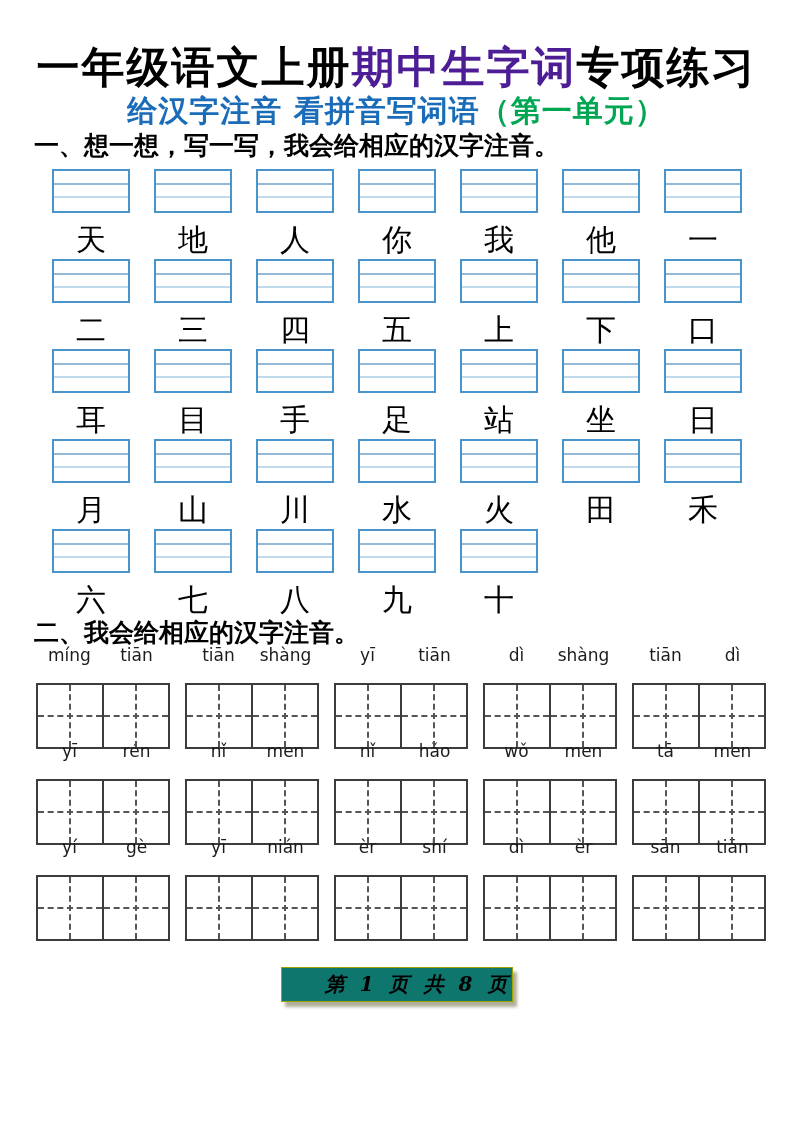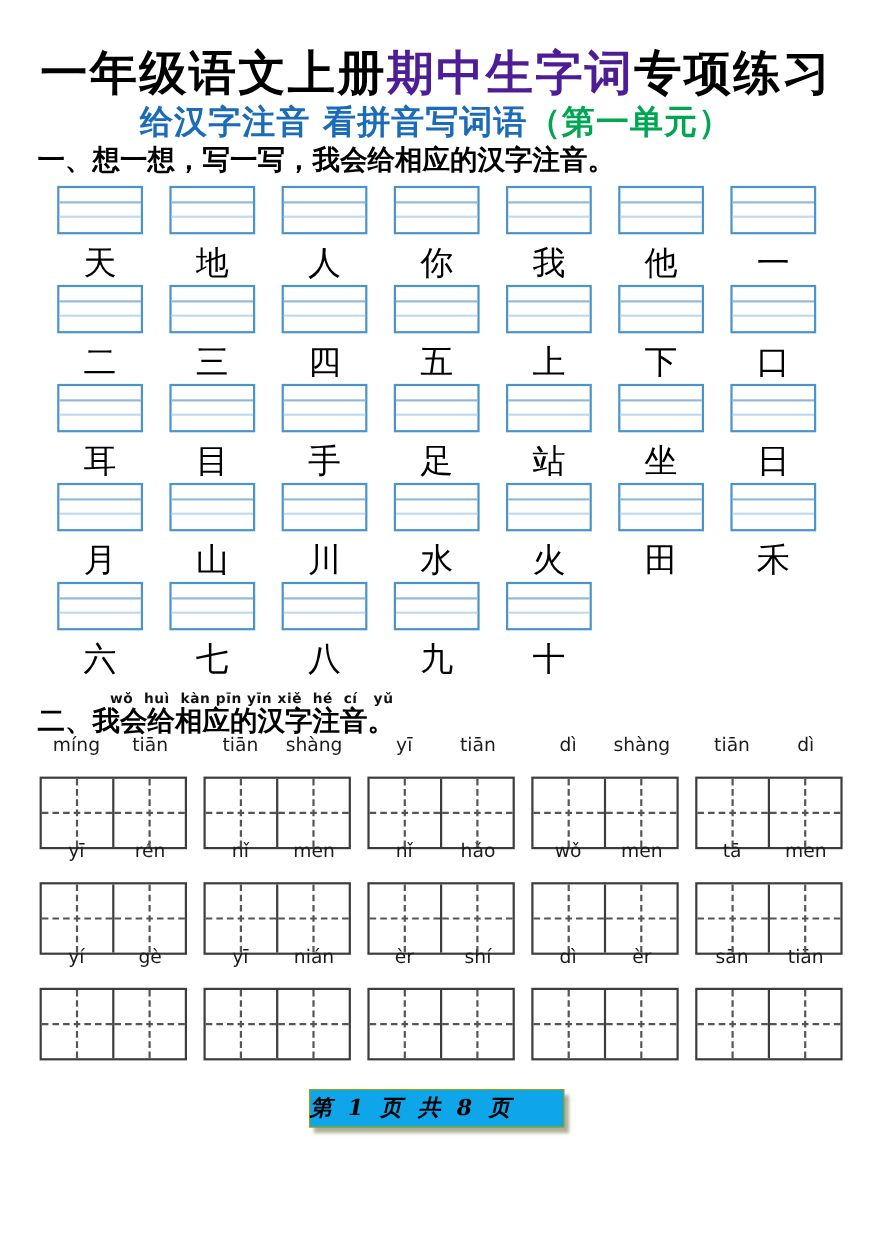--- a/index.html
+++ b/index.html
@@ -111,24 +111,24 @@
   }
   .wcell::after {
     content:""; position:absolute; left:0; right:0; top:50%;
     border-top:2px dashed #555; margin-top:-1px;
   }
 
   
   .footer-badge {
     margin:26px auto 0;
     width:232px; height:35px;
-    background:#0ea5e9;
+    background:#0f766e;
     border:1px solid #a0a000;
     box-shadow:4px 5px 3px rgba(110,110,70,0.55);
-    text-align:left;
+    text-align:right;
     line-height:33px;
     font-size:20px;
     font-weight:bold;
     font-family:"DejaVu Serif", serif;
     font-style:italic;
     letter-spacing:4px;
   }
 </style>
 </head>
 <body>
@@ -285,21 +285,20 @@
         </div>
         <div class="s1cell">
           <div class="pbox"></div>
           <div class="hanzi">十</div>
         </div>
         <div class="s1cell"></div>
         <div class="s1cell"></div>
       </div>
     </div>
 
-  <div class="sec-hint s2-hint">wǒ  huì  kàn pīn yīn xiě  hé  cí   yǔ</div>
   <div class="sec-head">二、我会给相应的汉字注音。</div>
 
   <div class="s2-rows" id="s2-rows">
       <div class="s2row">
         <div class="s2group">
           <div class="plabels">
             <span>míng</span>
             <span>tiān</span>
           </div>
           <div class="wbox">

